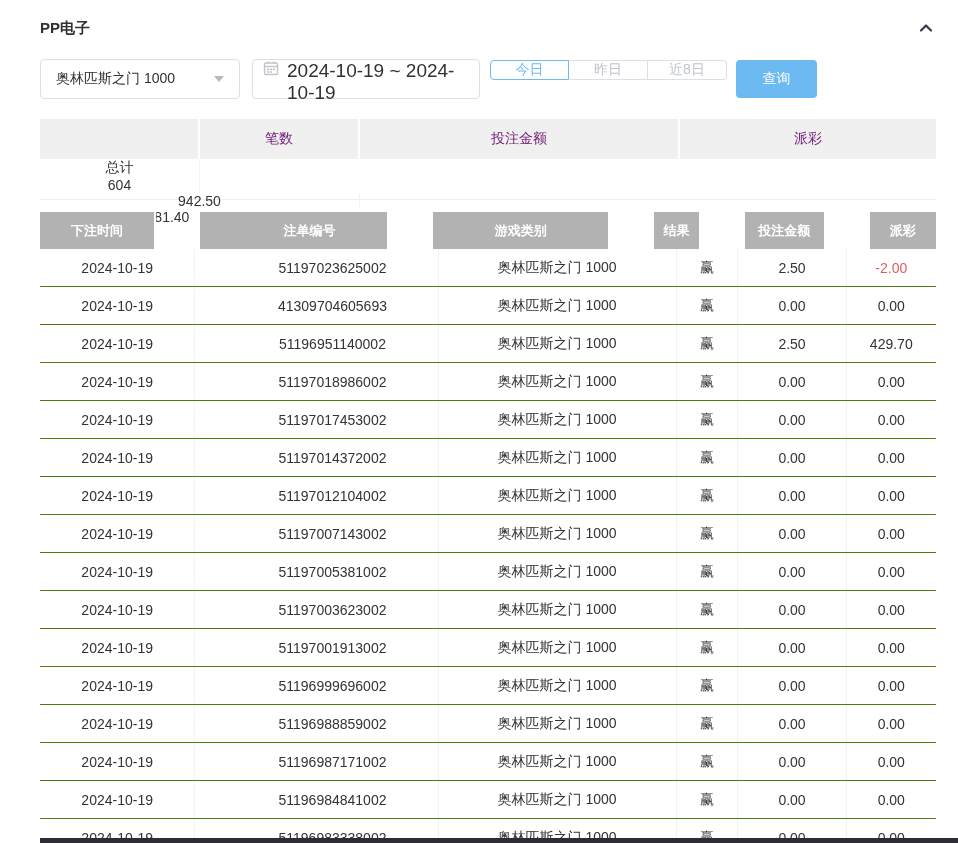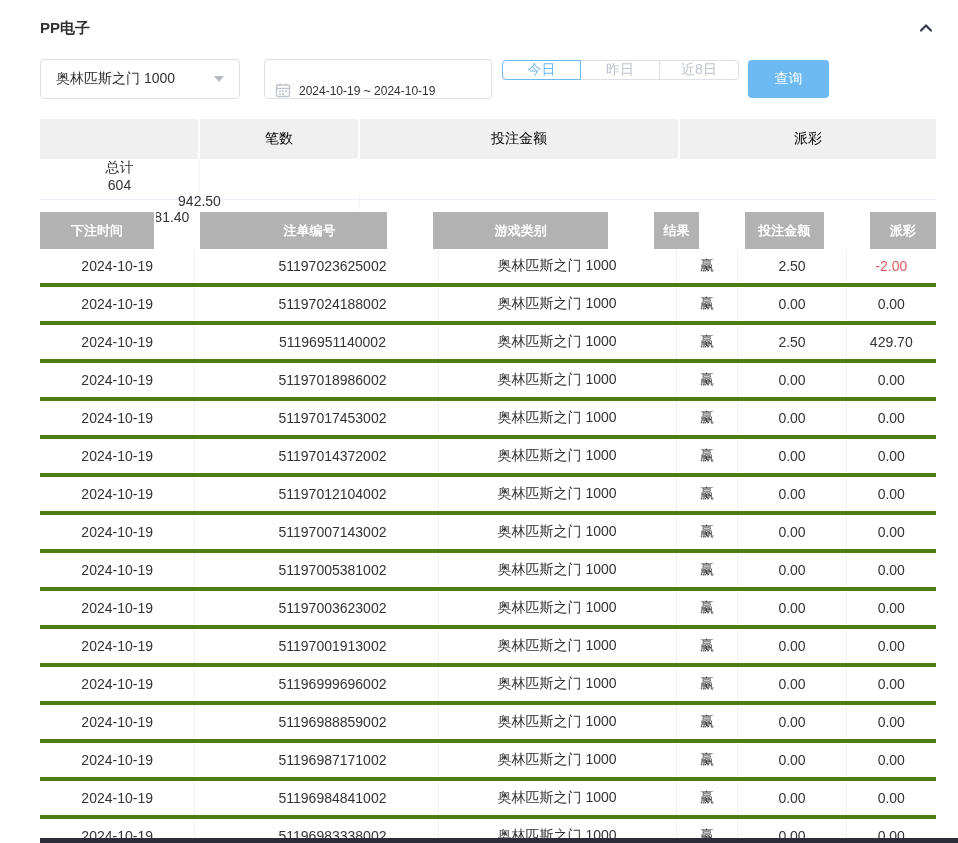--- a/index.html
+++ b/index.html
@@ -12,51 +12,51 @@
   .panel-title { font-size: 15px; font-weight: bold; color: #303133; }
   .collapse-btn { cursor: pointer; width: 20px; height: 20px; display:flex; align-items:center; justify-content:center; }
 
   
   .filter-bar { margin-top: 21px; display: flex; align-items: center; height: 40px; }
   .game-select { width: 200px; height: 40px; border: 1px solid #dcdfe6; border-radius: 4px;
     display: flex; align-items: center; padding: 0 15px; font-size: 14px; color: #303133; cursor: pointer; }
   .game-select .sel-text { flex: 1; }
   .caret-down { width: 0; height: 0; border-left: 5px solid transparent; border-right: 5px solid transparent;
     border-top: 6px solid #b6bac2; }
-  .date-picker { margin-left: 24px; width: 228px; height: 40px; border: 1px solid #dcdfe6; border-radius: 4px;
-    display: flex; align-items: flex-end; padding: 0 10px; font-size: 12px; color: #303133; cursor: pointer; }
+  .date-picker { margin-left: 12px; width: 228px; height: 40px; border: 1px solid #dcdfe6; border-radius: 4px;
+    display: flex; align-items: flex-start; padding: 0 10px; font-size: 19px; color: #303133; cursor: pointer; }
   .date-picker .cal { margin-right: 8px; display: flex; }
   .btn-group { margin-left: 10px; display: flex; height: 38px; }
   .btn-group .qbtn { min-width: 79px; padding: 0 12px; height: 20px; background: #fff; border: 1px solid #dcdfe6;
     font-size: 14px; color: #c0c4cc; cursor: pointer; border-left-width: 0; font-family: inherit; }
   .btn-group .qbtn:first-child { border-left-width: 1px; border-radius: 4px 0 0 4px; }
   .btn-group .qbtn:last-child { border-radius: 0 4px 4px 0; }
   .btn-group .qbtn.active { color: #6db9f2; border: 1px solid #6db9f2; }
   .query-btn { margin-left: 9px; width: 81px; height: 38px; background: #6db9f2; color: #fff; border: none;
     border-radius: 4px; font-size: 14px; cursor: pointer; font-family: Liberation Sans, sans-serif; }
 
   
   .summary { margin-top: 20px; width: 896px; font-size: 14px; }
   .summary .s-head { display: flex; height: 40px; }
-  .summary .s-head .cell { background: #f0f0f0; color: #000000; display: flex; align-items: center; justify-content: center; text-align: center; }
+  .summary .s-head .cell { background: #f0f0f0; color: #701a75; display: flex; align-items: center; justify-content: center; text-align: center; }
   .summary .s-row { display: flex; height: 41px; border-bottom: 1px solid #ebeef5; flex-direction: column; }
   .summary .s-row .cell { display: flex; align-items: center; justify-content: center; border-right: 1px solid #f3f3f3; }
   .summary .s-row .cell:last-child { border-right: none; }
   .cell.s-label { width: 160px; } .cell.s-count { width: 160px; }
   .cell.s-amt { width: 320px; } .cell.s-pay { width: 256px; }
   .summary .s-head .cell { border-right: 2px solid #fff; }
   .summary .s-head .cell:last-child { border-right: none; }
 
   
   .detail { margin-top: 12px; width: 896px; font-size: 14px; }
   .d-head { display: flex; height: 37px; gap: 44px; }
   .d-head .cell { background: #b2b2b2; color: #fff; font-weight: 600; font-size: 13px;
     display: flex; align-items: center; justify-content: center; border-right: 2px solid #fff; }
   .d-head .cell:last-child { border-right: none; }
-  .d-row { display: flex; height: 38px; border-bottom: 4px solid #4d7c0f; }
+  .d-row { display: flex; height: 38px; border-bottom: 1px solid #4d7c0f; }
   .d-row .cell { display: flex; align-items: center; justify-content: center; border-right: 1px solid #f2f2f2; color:#333; }
   .d-row .cell:last-child { border-right: none; }
   .cell.c-date { width: 158px; } .cell.c-id { width: 247px; padding-left: 32px; } .cell.c-game { width: 242px; }
   .cell.c-result { width: 63px; } .cell.c-amt { width: 110px; } .cell.c-pay { width: 91px; }
   .cell.neg { color: #e05c5c; }
 
   .bottom-strip { position: absolute; left: 40px; right: 0; bottom: 0; height: 5px; background: #2c2c35; }
 </style>
 </head>
 <body>
@@ -134,21 +134,21 @@
         <div class="d-row">
           <div class="cell c-date">2024-10-19</div>
           <div class="cell c-id">51197023625002</div>
           <div class="cell c-game">奥林匹斯之门 1000</div>
           <div class="cell c-result">赢</div>
           <div class="cell c-amt">2.50</div>
           <div class="cell c-pay neg">-2.00</div>
         </div>
         <div class="d-row">
           <div class="cell c-date">2024-10-19</div>
-          <div class="cell c-id">51197024188002</div>
+          <div class="cell c-id">41309704605693</div>
           <div class="cell c-game">奥林匹斯之门 1000</div>
           <div class="cell c-result">赢</div>
           <div class="cell c-amt">0.00</div>
           <div class="cell c-pay">0.00</div>
         </div>
         <div class="d-row">
           <div class="cell c-date">2024-10-19</div>
           <div class="cell c-id">51196951140002</div>
           <div class="cell c-game">奥林匹斯之门 1000</div>
           <div class="cell c-result">赢</div>

